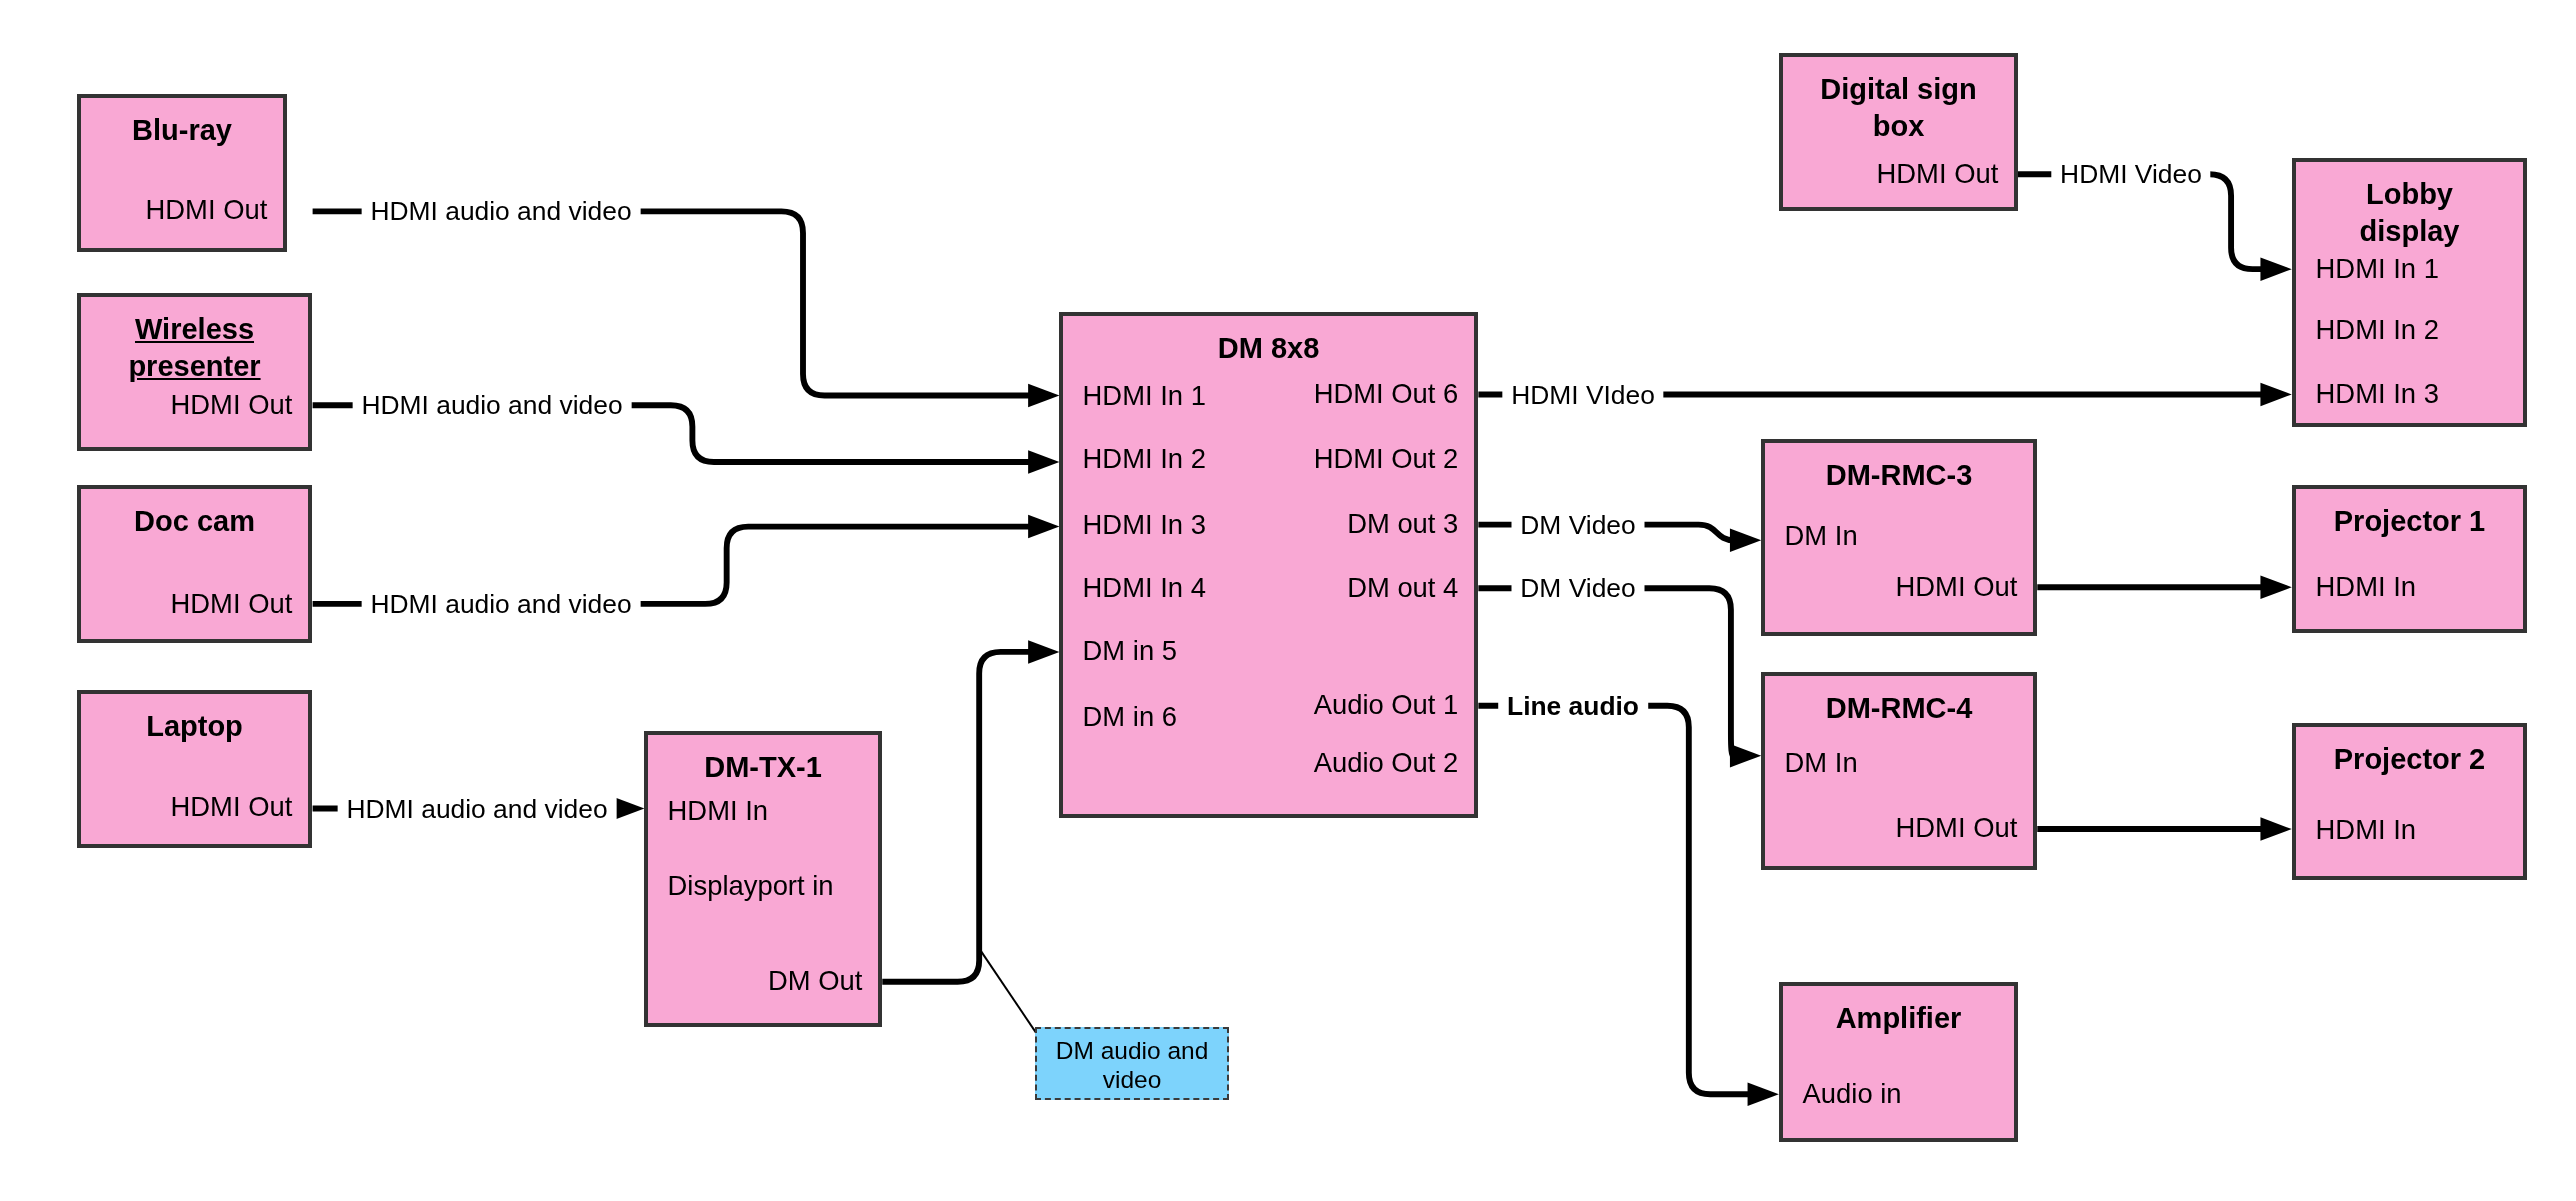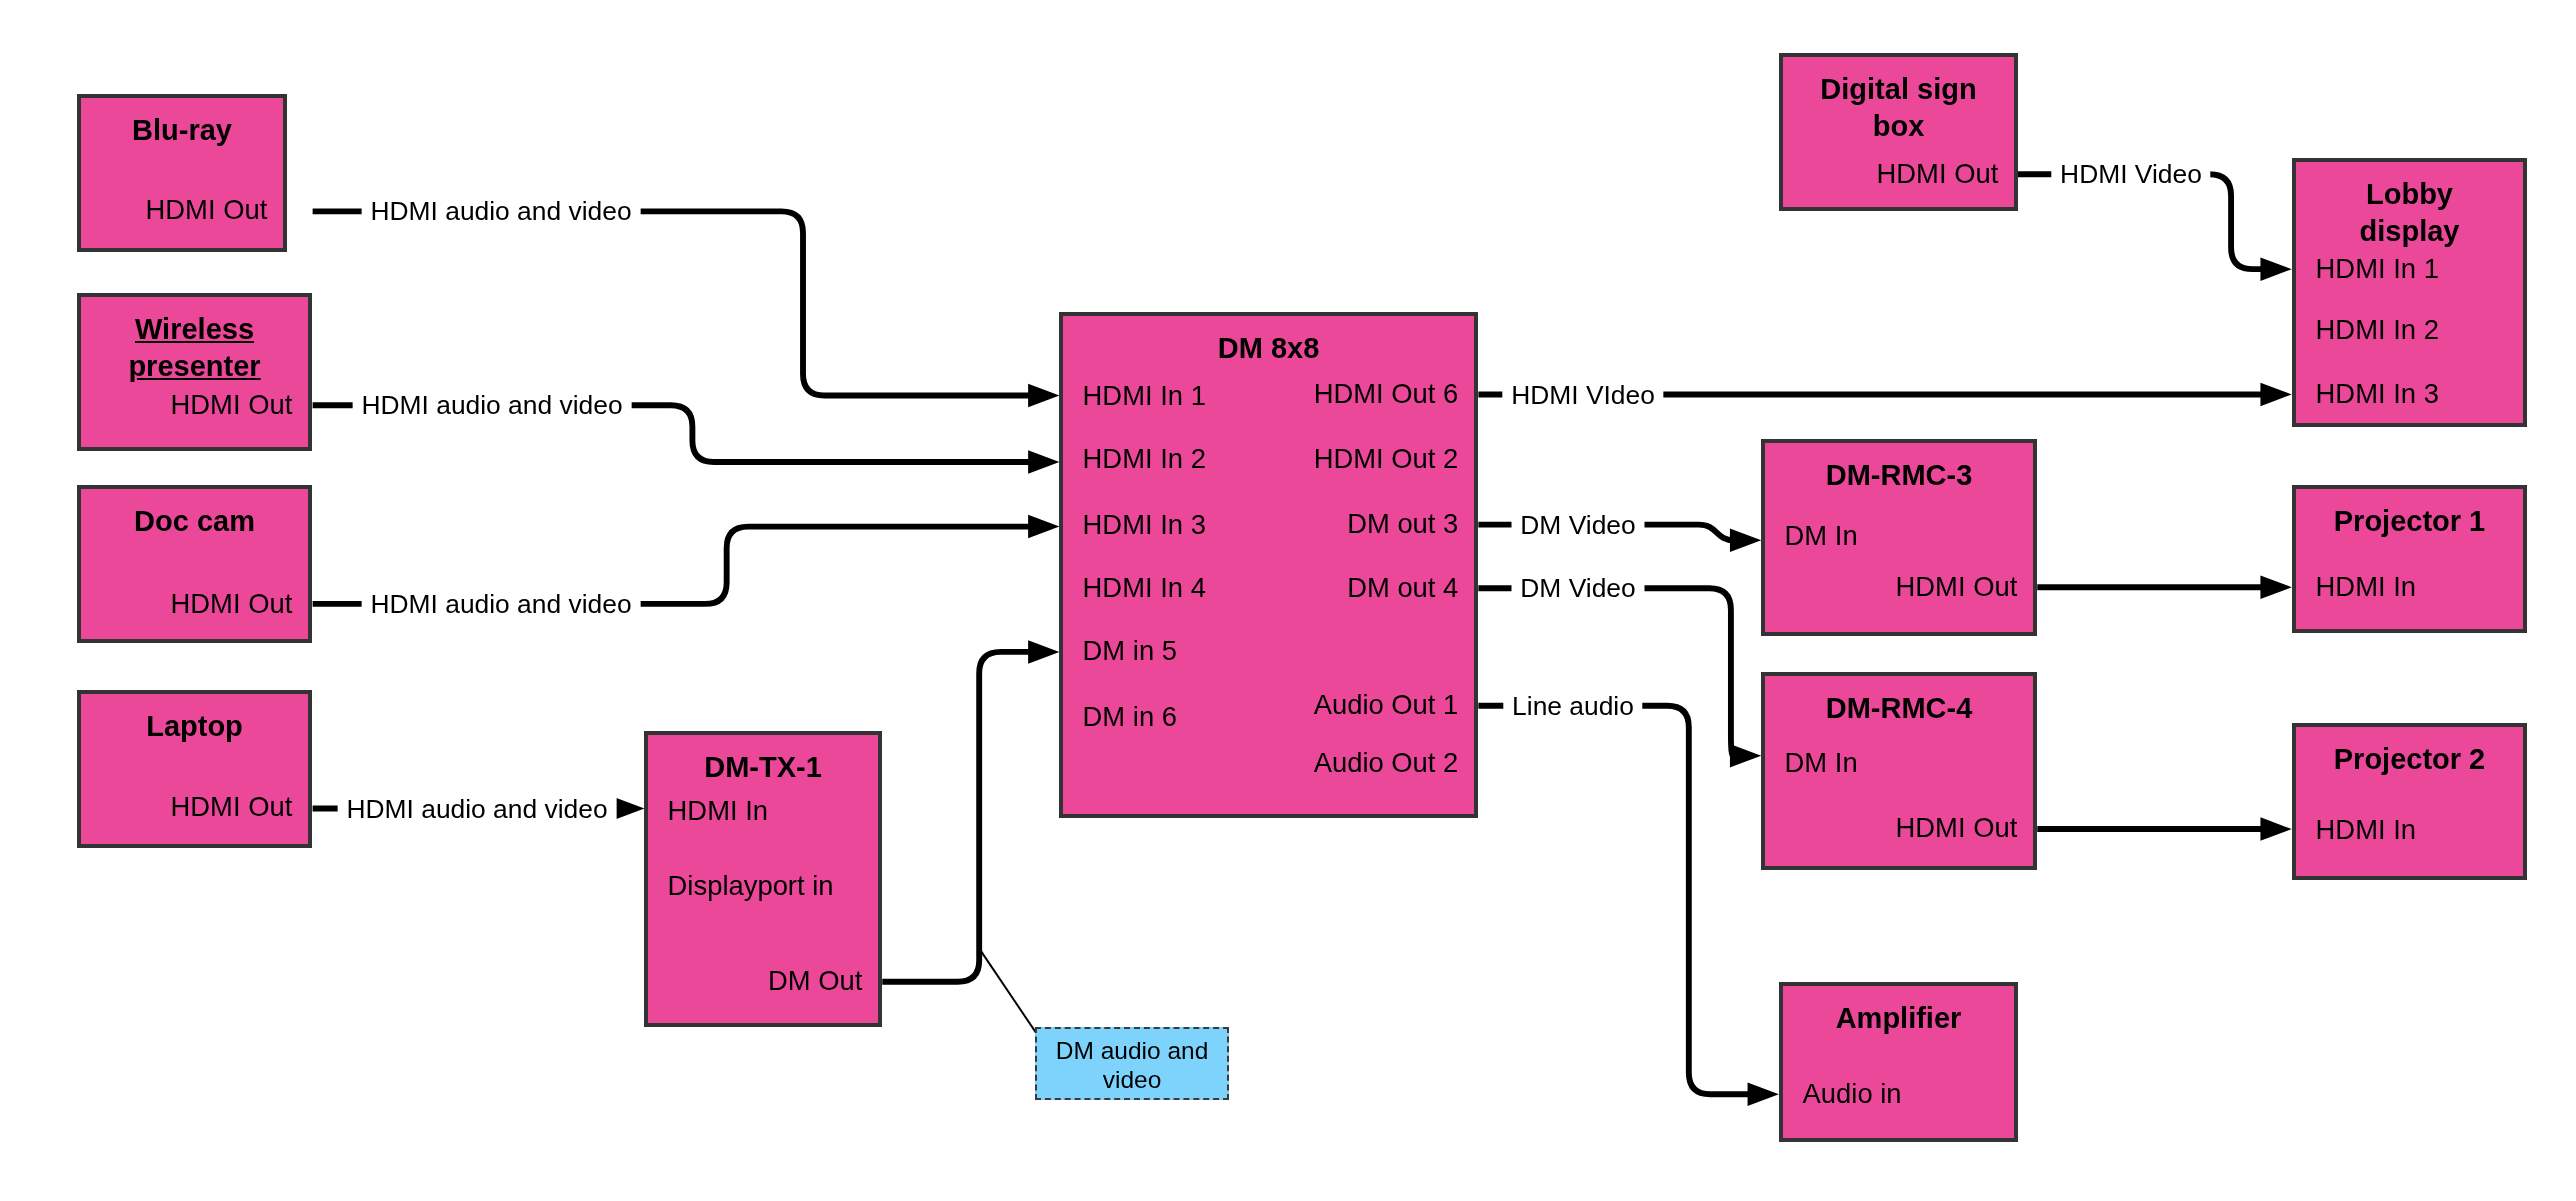--- a/index.html
+++ b/index.html
@@ -16,21 +16,21 @@
     overflow: hidden;
   }
   .connector-layer {
     position: absolute;
     left: 0;
     top: 0;
   }
   .node {
     position: absolute;
     box-sizing: border-box;
-    background: #ec4899;
+    background: #f9a8d4;
     border: 4.9px solid #333333;
     color: #000000;
   }
   .node .title {
     position: absolute;
     left: 0;
     right: 0;
     top: 13.7px;
     text-align: center;
     font-weight: bold;
@@ -191,19 +191,19 @@
     <div class="port left" style="top:91px;">Audio in</div>
   </div>
 
   <div class="edge-label" style="left:501px; top:211px;">HDMI audio and video</div>
   <div class="edge-label" style="left:492px; top:405px;">HDMI audio and video</div>
   <div class="edge-label" style="left:501px; top:604px;">HDMI audio and video</div>
   <div class="edge-label" style="left:477px; top:809px;">HDMI audio and video</div>
   <div class="edge-label" style="left:1583px; top:395px;">HDMI VIdeo</div>
   <div class="edge-label" style="left:1578px; top:525px;">DM Video</div>
   <div class="edge-label" style="left:1578px; top:588px;">DM Video</div>
-  <div class="edge-label" style="left:1573px; top:706px;">Line audio</div>
+  <div class="edge-label" style="left:1573px; top:706px;font-weight:bold;">Line audio</div>
   <div class="edge-label" style="left:2131px; top:174px;">HDMI Video</div>
 
   <div class="callout" style="left:1035px; top:1027px; width:194px; height:73px;">DM audio and video</div>
 
 </div>
 
 
 </body></html>

